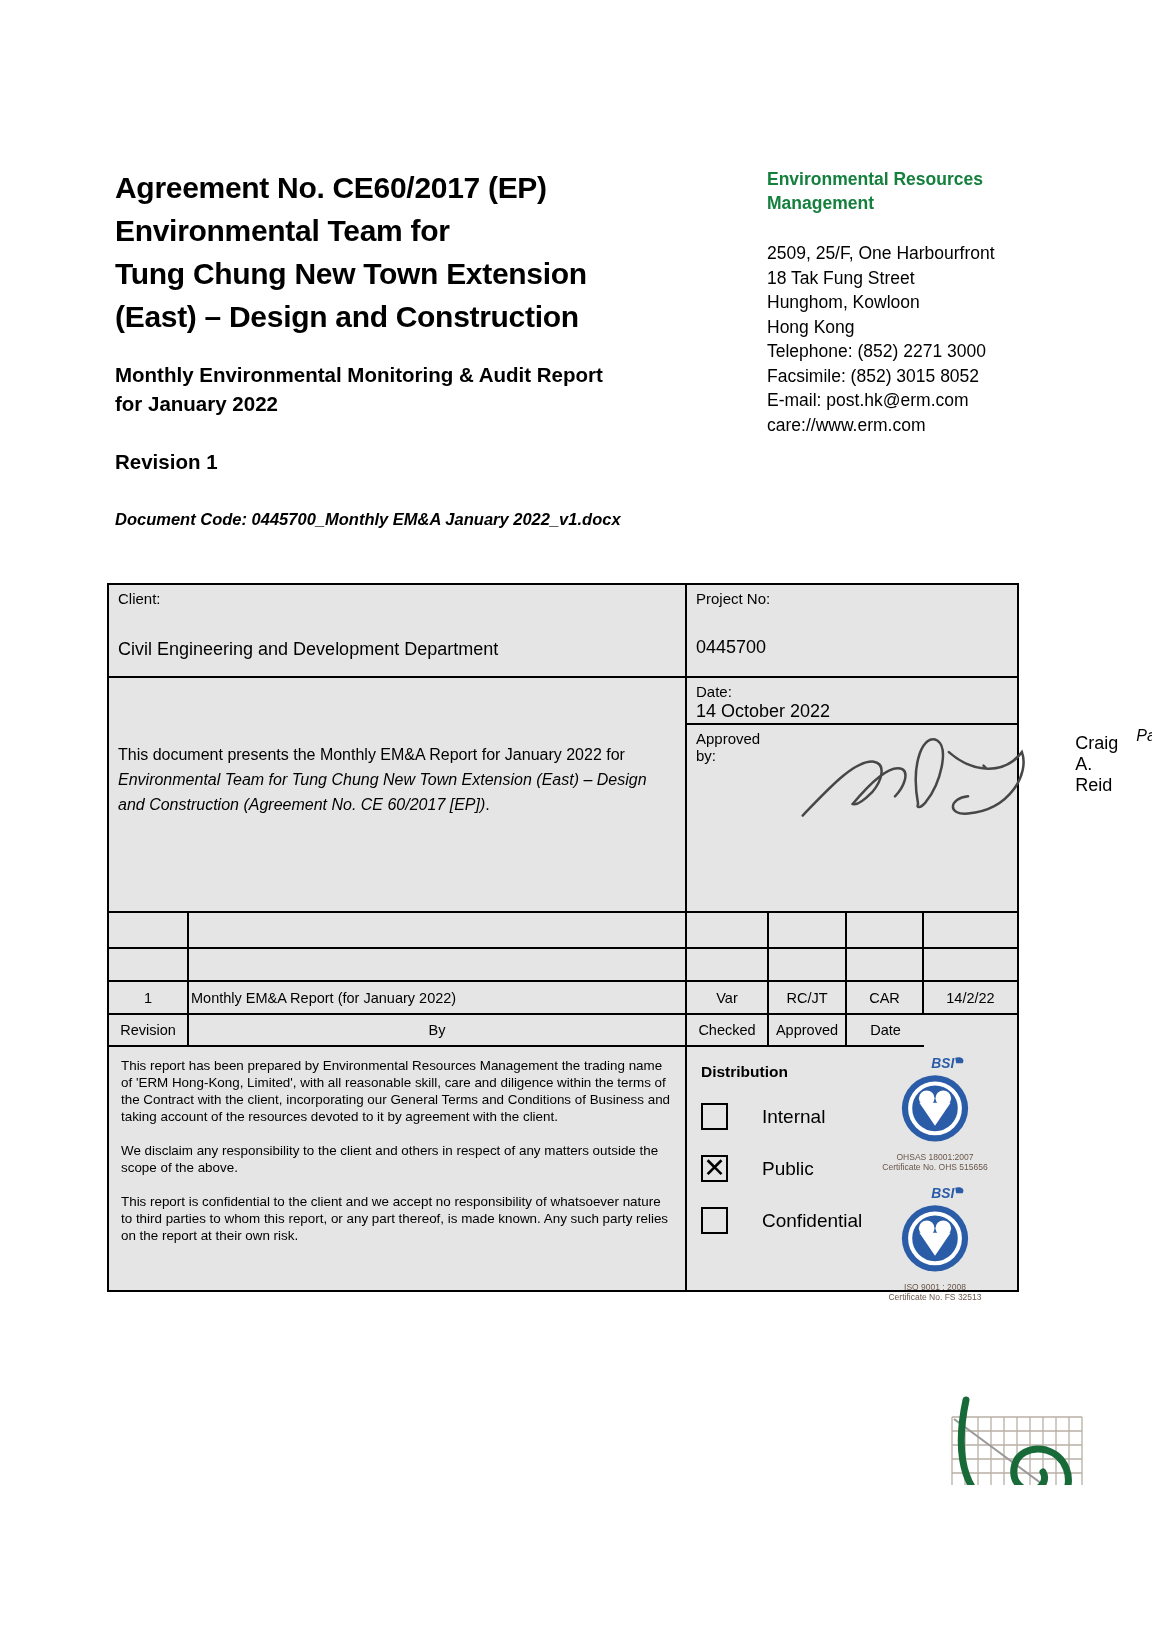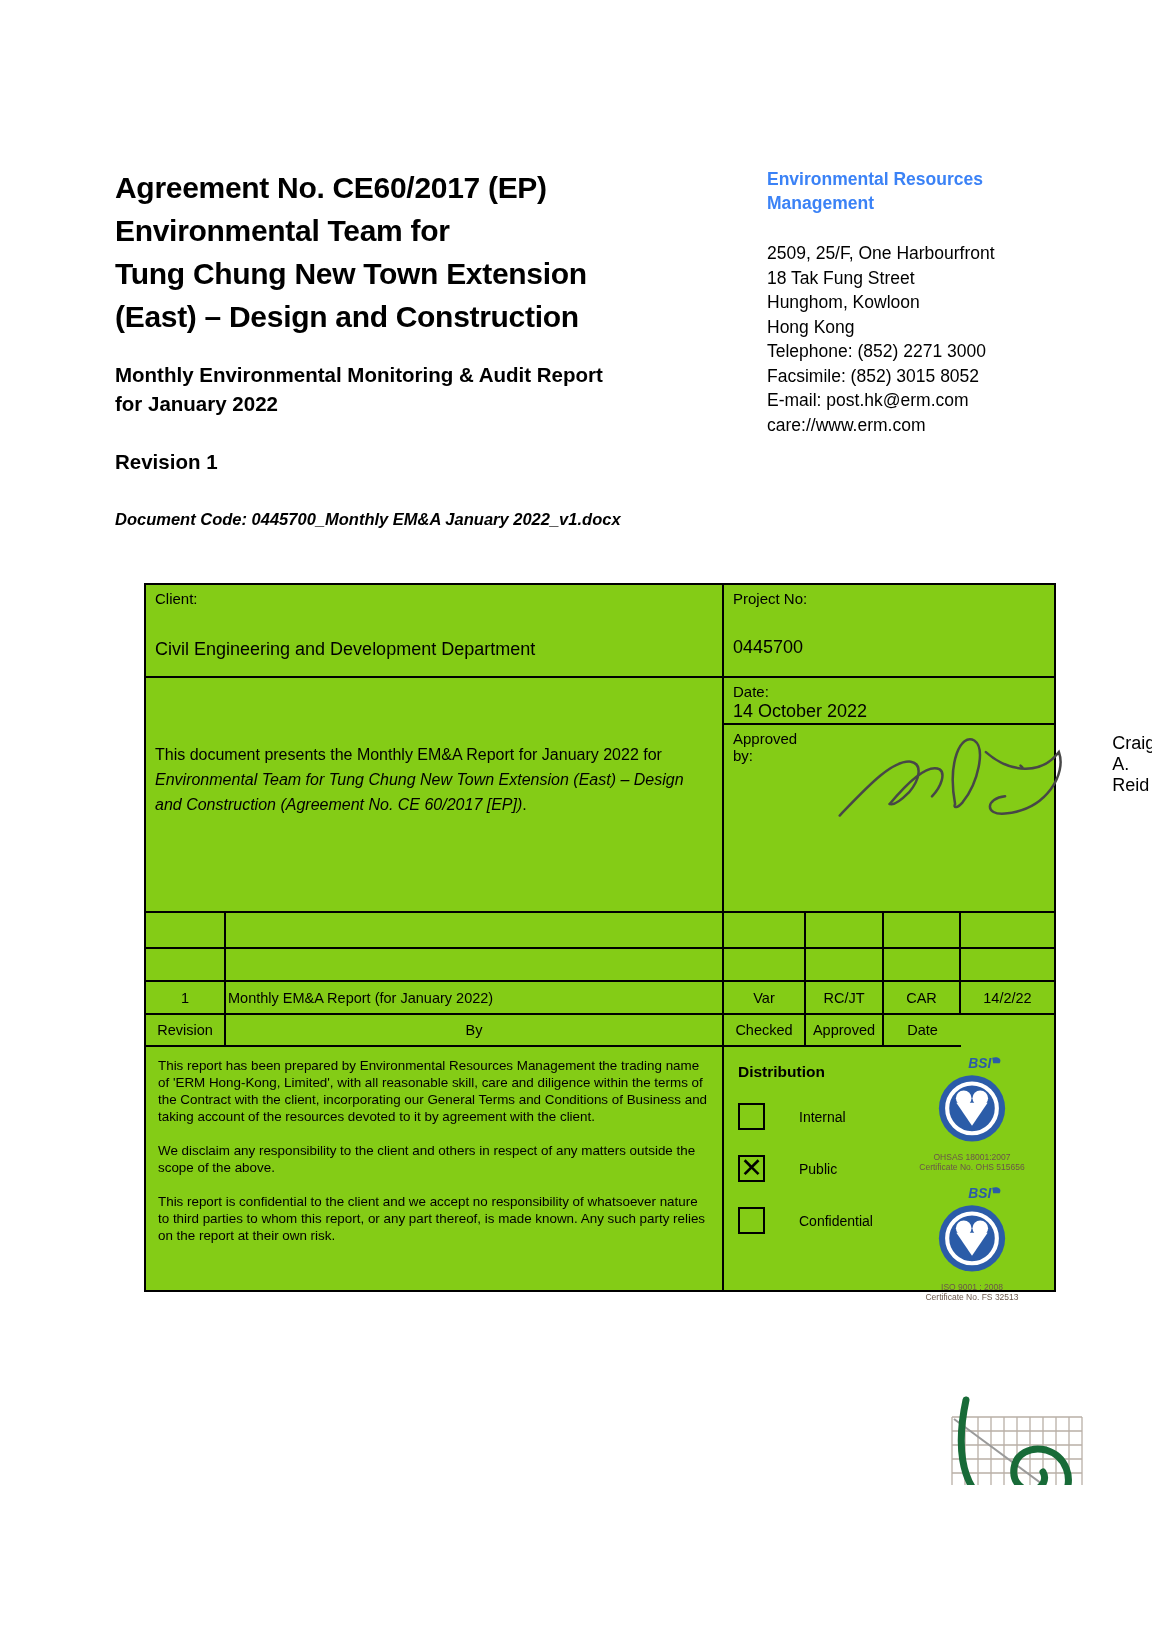--- a/index.html
+++ b/index.html
@@ -4,27 +4,27 @@
 <style>
   html,body{margin:0;padding:0;background:#fff;}
   .page{position:relative;width:1152px;height:1485px;background:#ffffff;overflow:hidden;
         font-family:"Liberation Sans","DejaVu Sans",sans-serif;color:#000;}
   
   .title{position:absolute;left:115px;top:166px;font-size:30px;font-weight:bold;line-height:43px;letter-spacing:-0.3px;}
   .subtitle{position:absolute;left:115px;top:360px;font-size:20.5px;font-weight:bold;line-height:29px;}
   .revision-line{position:absolute;left:115px;top:450px;font-size:20.5px;font-weight:bold;}
   .doc-code{position:absolute;left:115px;top:510px;font-size:16.5px;font-weight:bold;font-style:italic;}
   .company{position:absolute;left:767px;top:167px;width:300px;}
-  .company .name{font-size:17.5px;font-weight:bold;color:#3b82f6;line-height:24px;}
+  .company .name{font-size:17.5px;font-weight:bold;color:#15803d;line-height:24px;}
   .company .addr{margin-top:26px;font-size:17.5px;line-height:24.5px;}
   
   .doc-table{position:absolute;left:107px;top:583px;display:grid;
      grid-template-columns:80px 498px 82px 78px 77px 93px;
      grid-template-rows:93px 47px 188px 36px 33px 33px 32px 243px;
-     border:2px solid #000;background:#84cc16;margin-left:37px;}
+     border:2px solid #000;background:#e5e5e5;}
   .cell{box-sizing:border-box;position:relative;}
   .br{border-right:2px solid #000;}
   .bb{border-bottom:2px solid #000;}
   .lab{font-size:15px;padding:5px 9px 0 9px;}
   .client{grid-column:1/3;grid-row:1;display:flex;flex-direction:column;}
   .client .val{font-size:18px;padding:0 9px 16px 9px;margin-top:auto;}
   .projno{grid-column:3/7;grid-row:1;display:flex;flex-direction:column;}
   .projno .val{font-size:18px;padding:0 9px 18px 9px;margin-top:auto;}
   .summary{grid-column:1/3;grid-row:2/4;}
   .summary p{font-size:16px;line-height:25px;margin:64px 6px 0 0;padding:0 9px;}
@@ -37,21 +37,21 @@
   .appr .role{font-size:16px;font-style:italic;padding:2px 18px 0 9px;}
   .rcell{display:flex;align-items:center;justify-content:center;font-size:14.5px;}
   .rcell.desc{justify-content:flex-start;padding-left:2px;}
   .disc{grid-column:1/3;grid-row:8;padding:10px 14px 0 12px;}
   .disc p{font-size:13.4px;line-height:17px;margin:0 0 17px 0;}
   .dist{grid-column:3/7;grid-row:8;}
   .dist-label{position:absolute;left:14px;top:16px;font-size:15.5px;font-weight:bold;}
   .opt{position:absolute;left:14px;display:flex;align-items:center;}
   .opt .box{width:23px;height:23px;border:2px solid #000;display:flex;align-items:center;justify-content:center;
             font-size:27px;line-height:23px;}
-  .opt .olabel{font-size:14px;margin-left:34px;}
+  .opt .olabel{font-size:19px;margin-left:34px;}
   .opt1{top:56px}.opt2{top:108px}.opt3{top:160px}
   .badge{position:absolute;width:120px;text-align:center;}
   .badge1{left:188px;top:8px;}
   .badge2{left:188px;top:138px;}
   .badge .cap{font-size:8.5px;line-height:10px;color:#6a564a;margin-top:1px;}
   
   .tagline{position:absolute;left:57px;top:1555px;font-size:16.5px;font-style:italic;color:#a2a2a2;}
   .erm-logo{position:absolute;left:922px;top:1392px;}
 </style>
 </head>

